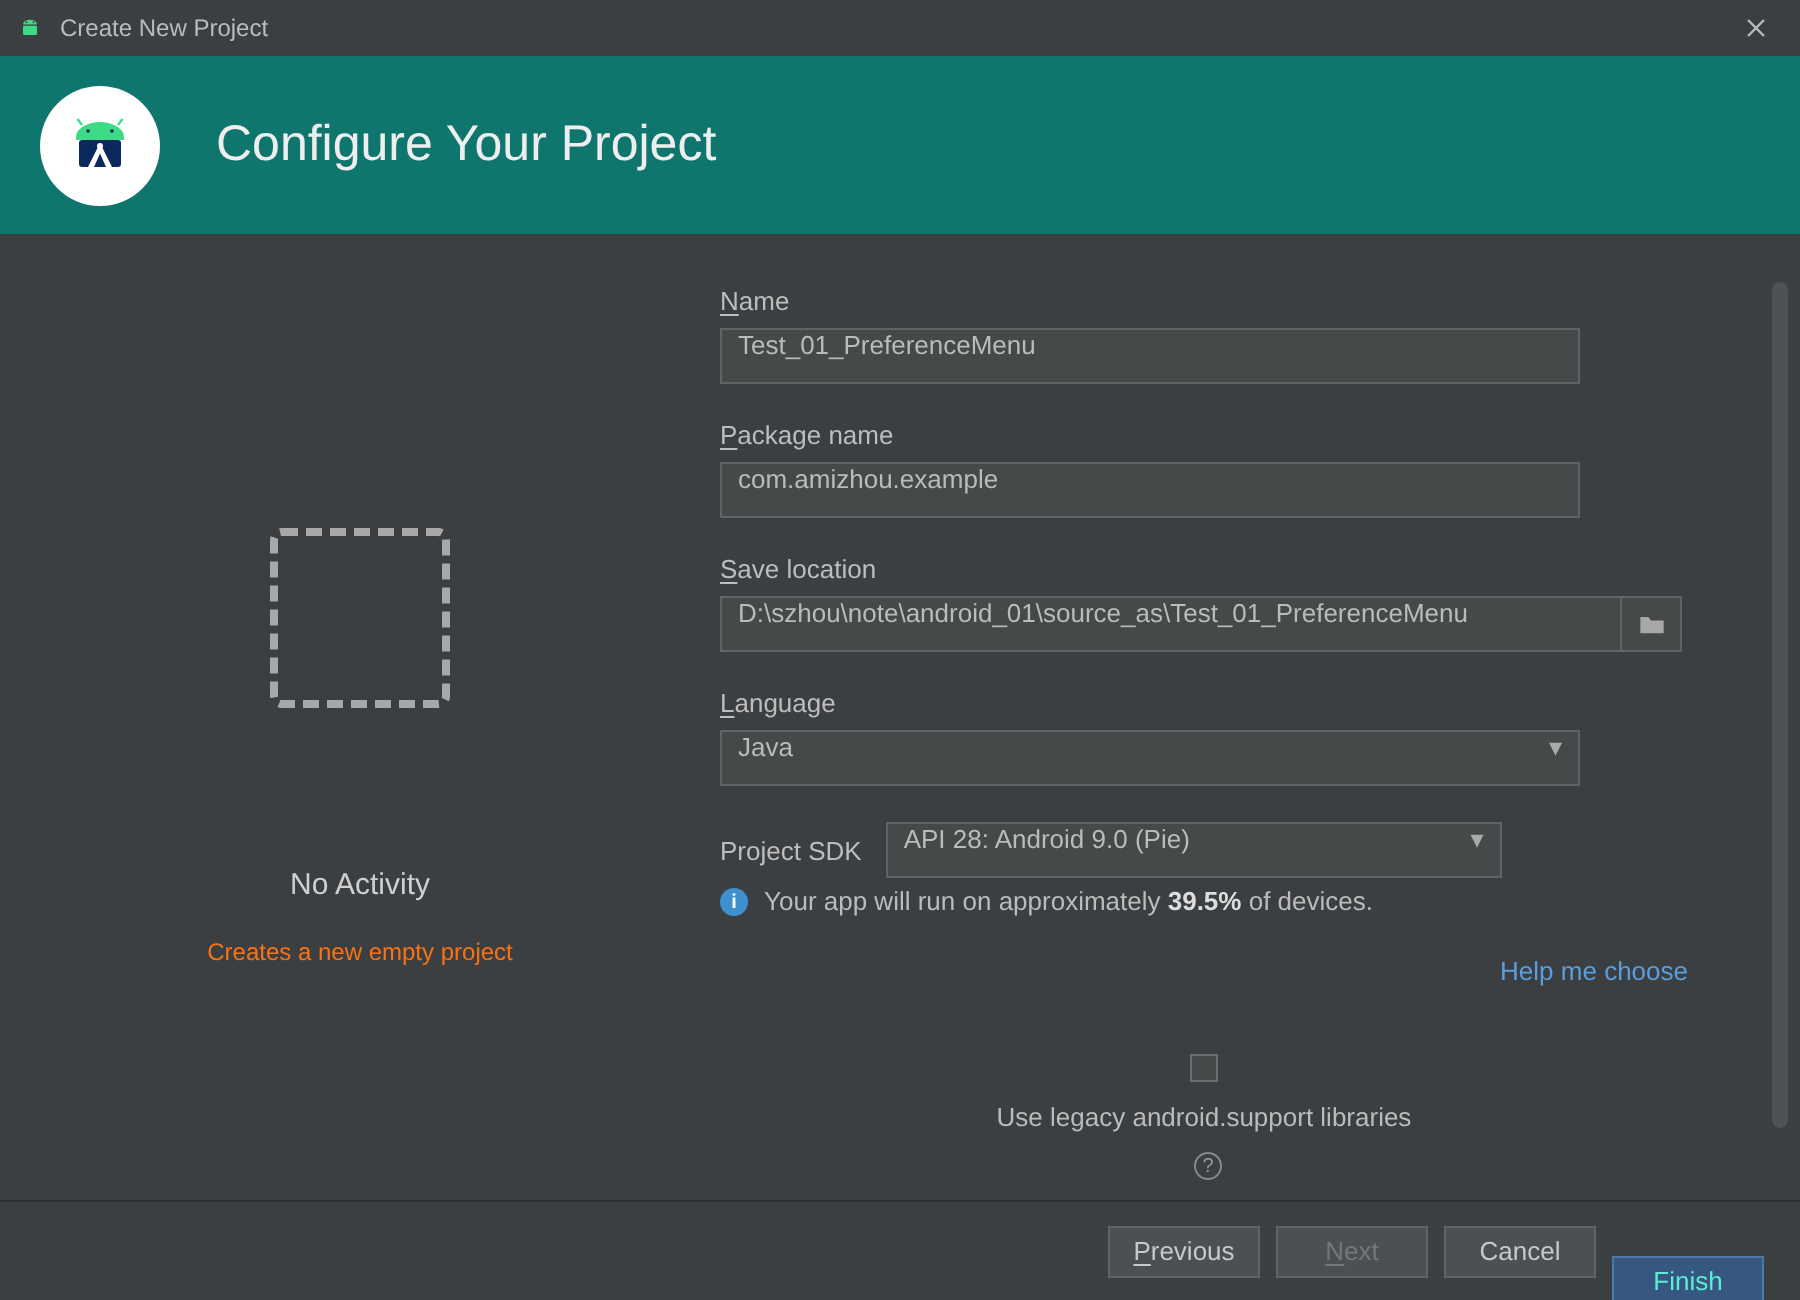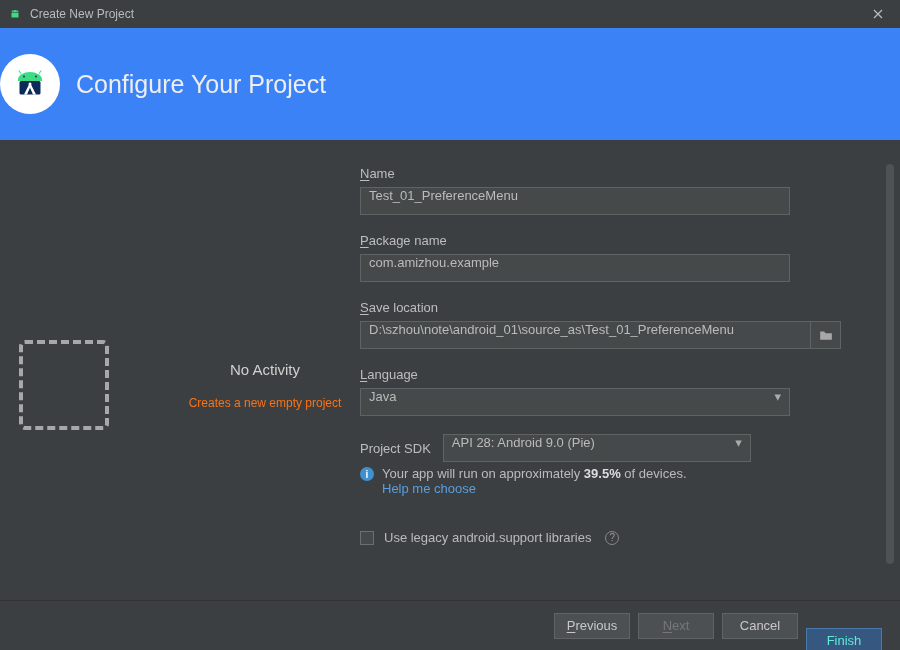--- a/index.html
+++ b/index.html
@@ -29,24 +29,25 @@
   .titlebar .close {
     margin-left: auto;
     width: 28px; height: 28px;
     display:flex; align-items:center; justify-content:center;
     color:#bbbbbb; cursor:pointer;
   }
   .titlebar .close svg { width:10px; height:10px; }
   
   .banner {
     height: 112px;
-    background: #3b82f6;
+    background: #0f766e;
     display:flex;
     align-items:center;
-    gap: 16px;
+    padding-left: 20px;
+    gap: 28px;
   }
   .avatar {
     width: 60px; height: 60px; border-radius: 50%;
     background: #ffffff;
     display:flex; align-items:center; justify-content:center;
   }
   .avatar svg { width: 36px; height: 36px; }
   .banner h1 {
     color: #eeeeee;
     font-weight: 400;
@@ -59,21 +60,21 @@
     display: flex;
     position: relative;
   }
   
   .scrollbar-track {
     position:absolute; right:6px; top:24px; bottom:36px; width:8px;
     background:#4e5254; border-radius:4px;
   }
   .left-pane {
     width: 360px;
-    display:flex; flex-direction:row; align-items:center; justify-content:center;
+    display:flex; flex-direction:column; align-items:center; justify-content:center;
     gap: 80px;
     padding-top: 30px;
   }
   .preview-box {
     width: 90px; height: 90px;
     border: 4px dashed #a8a8a8;
     border-radius: 6px;
   }
   .preview-label { text-align:center; }
   .preview-label .title { color:#d0d0d0; font-size:15px; margin-bottom:18px; }
@@ -118,22 +119,22 @@
   .sdk-row .select-input { width:308px; }
   .info-block { margin-top:4px; }
   .info-line { display:flex; gap:8px; align-items:flex-start; color:#bbbbbb; font-size:13px; }
   .info-line .pct { font-weight:bold; color:#dddddd; }
   .info-icon {
     width:14px; height:14px; border-radius:50%; background:#3e90cf;
     color:#fff; font-size:10px; font-weight:bold;
     display:inline-flex; align-items:center; justify-content:center;
     flex-shrink:0; margin-top:1px;
   }
-  .help-link { color:#5a9ede; margin-left:22px; margin-top:0; cursor:pointer; font-size:13px; }
-  .legacy-row { display:flex; align-items:center; gap:10px; margin-top:16px; }
+  .help-link { color:#5a9ede; margin-left:22px; margin-top:20px; cursor:pointer; font-size:13px;text-align:right; }
+  .legacy-row { display:flex; align-items:center; gap:10px; margin-top:16px;flex-direction:column; }
   .checkbox {
     width:14px; height:14px; border:1px solid #6b6f71; background:#45494a;
     cursor:pointer;
   }
   .help-circle {
     width:14px; height:14px; border-radius:50%; border:1px solid #888;
     color:#999; font-size:10px;
     display:inline-flex; align-items:center; justify-content:center;
     cursor:pointer; margin-left:4px;
   }

